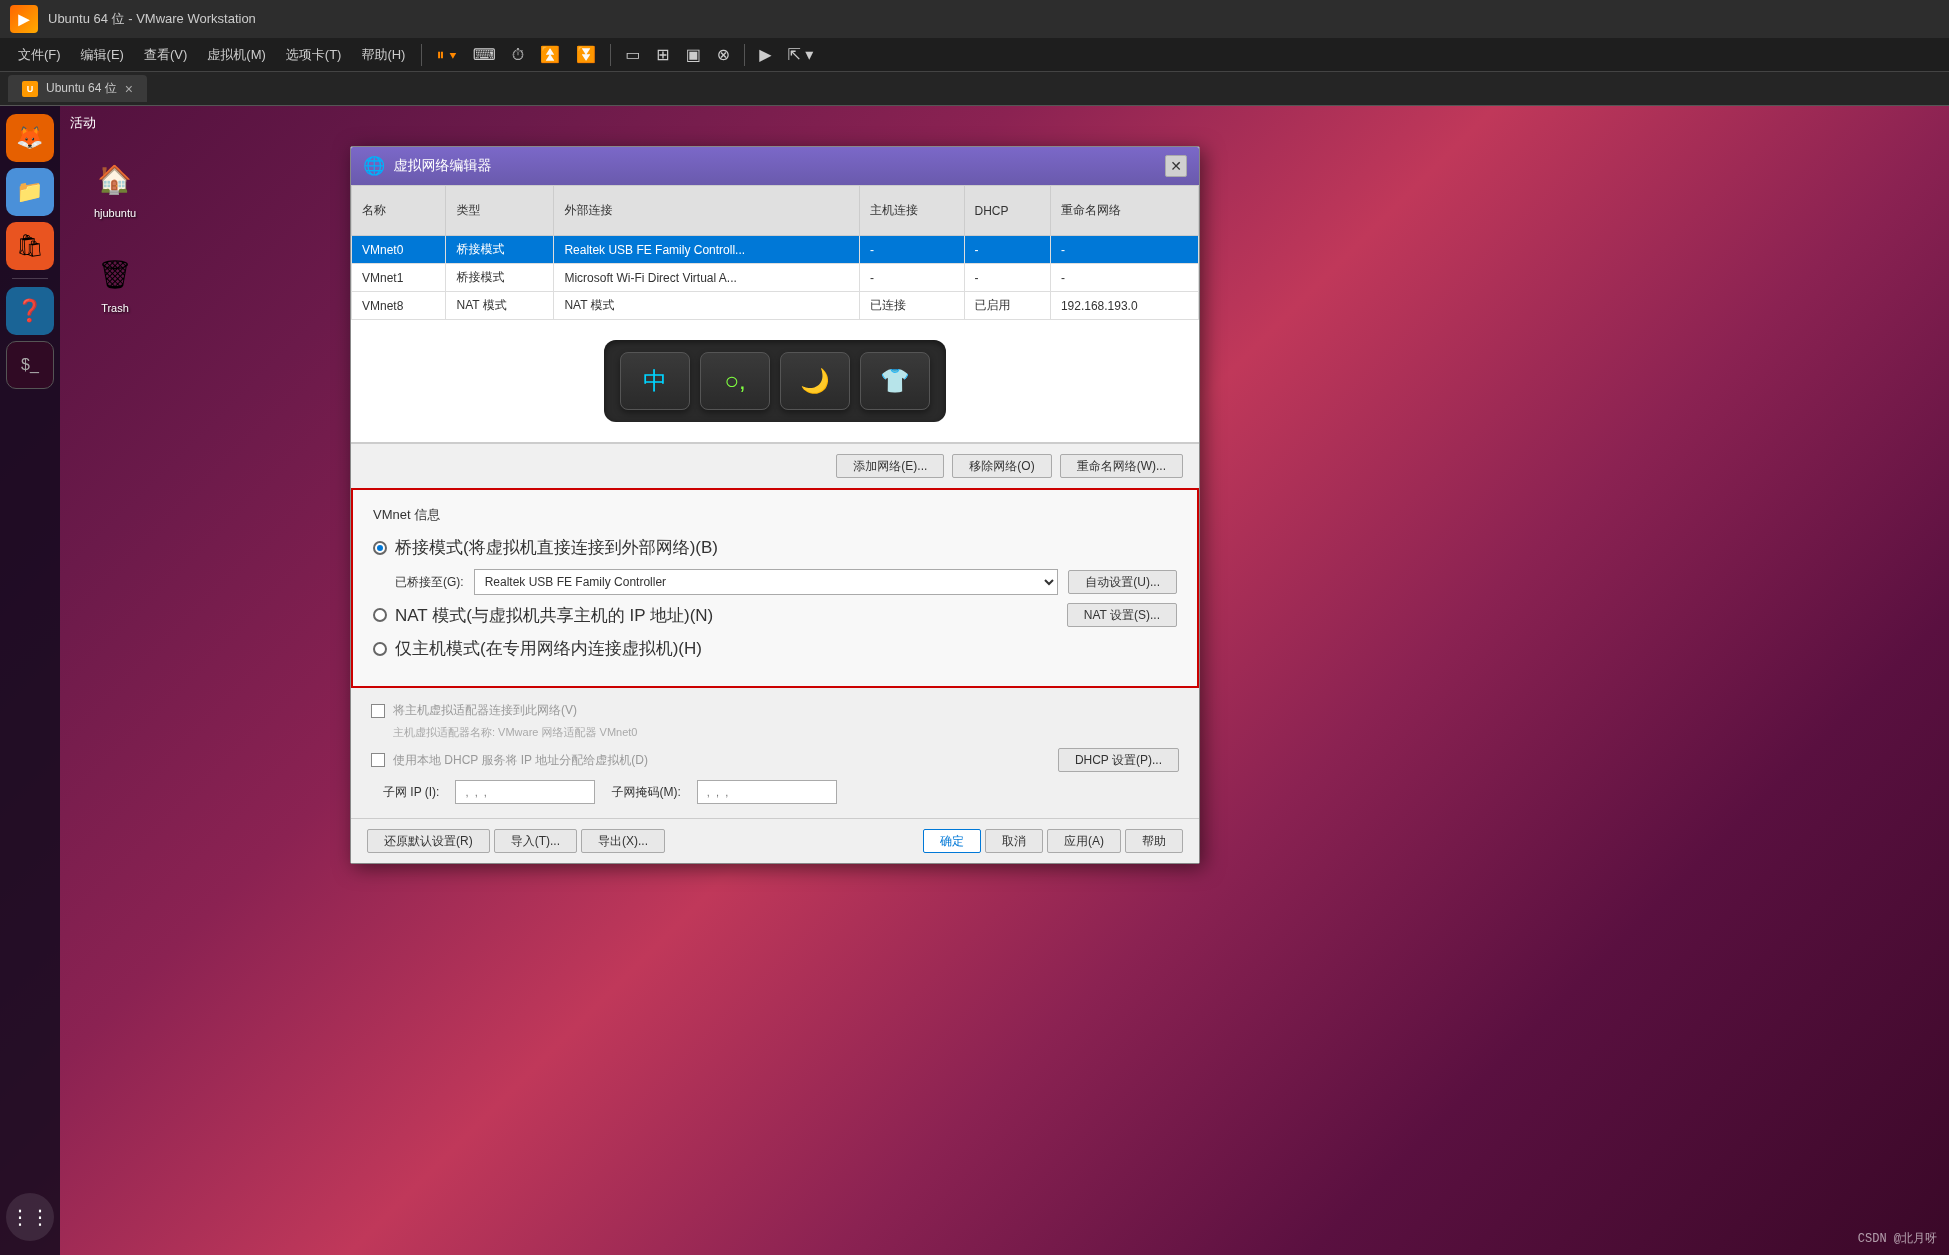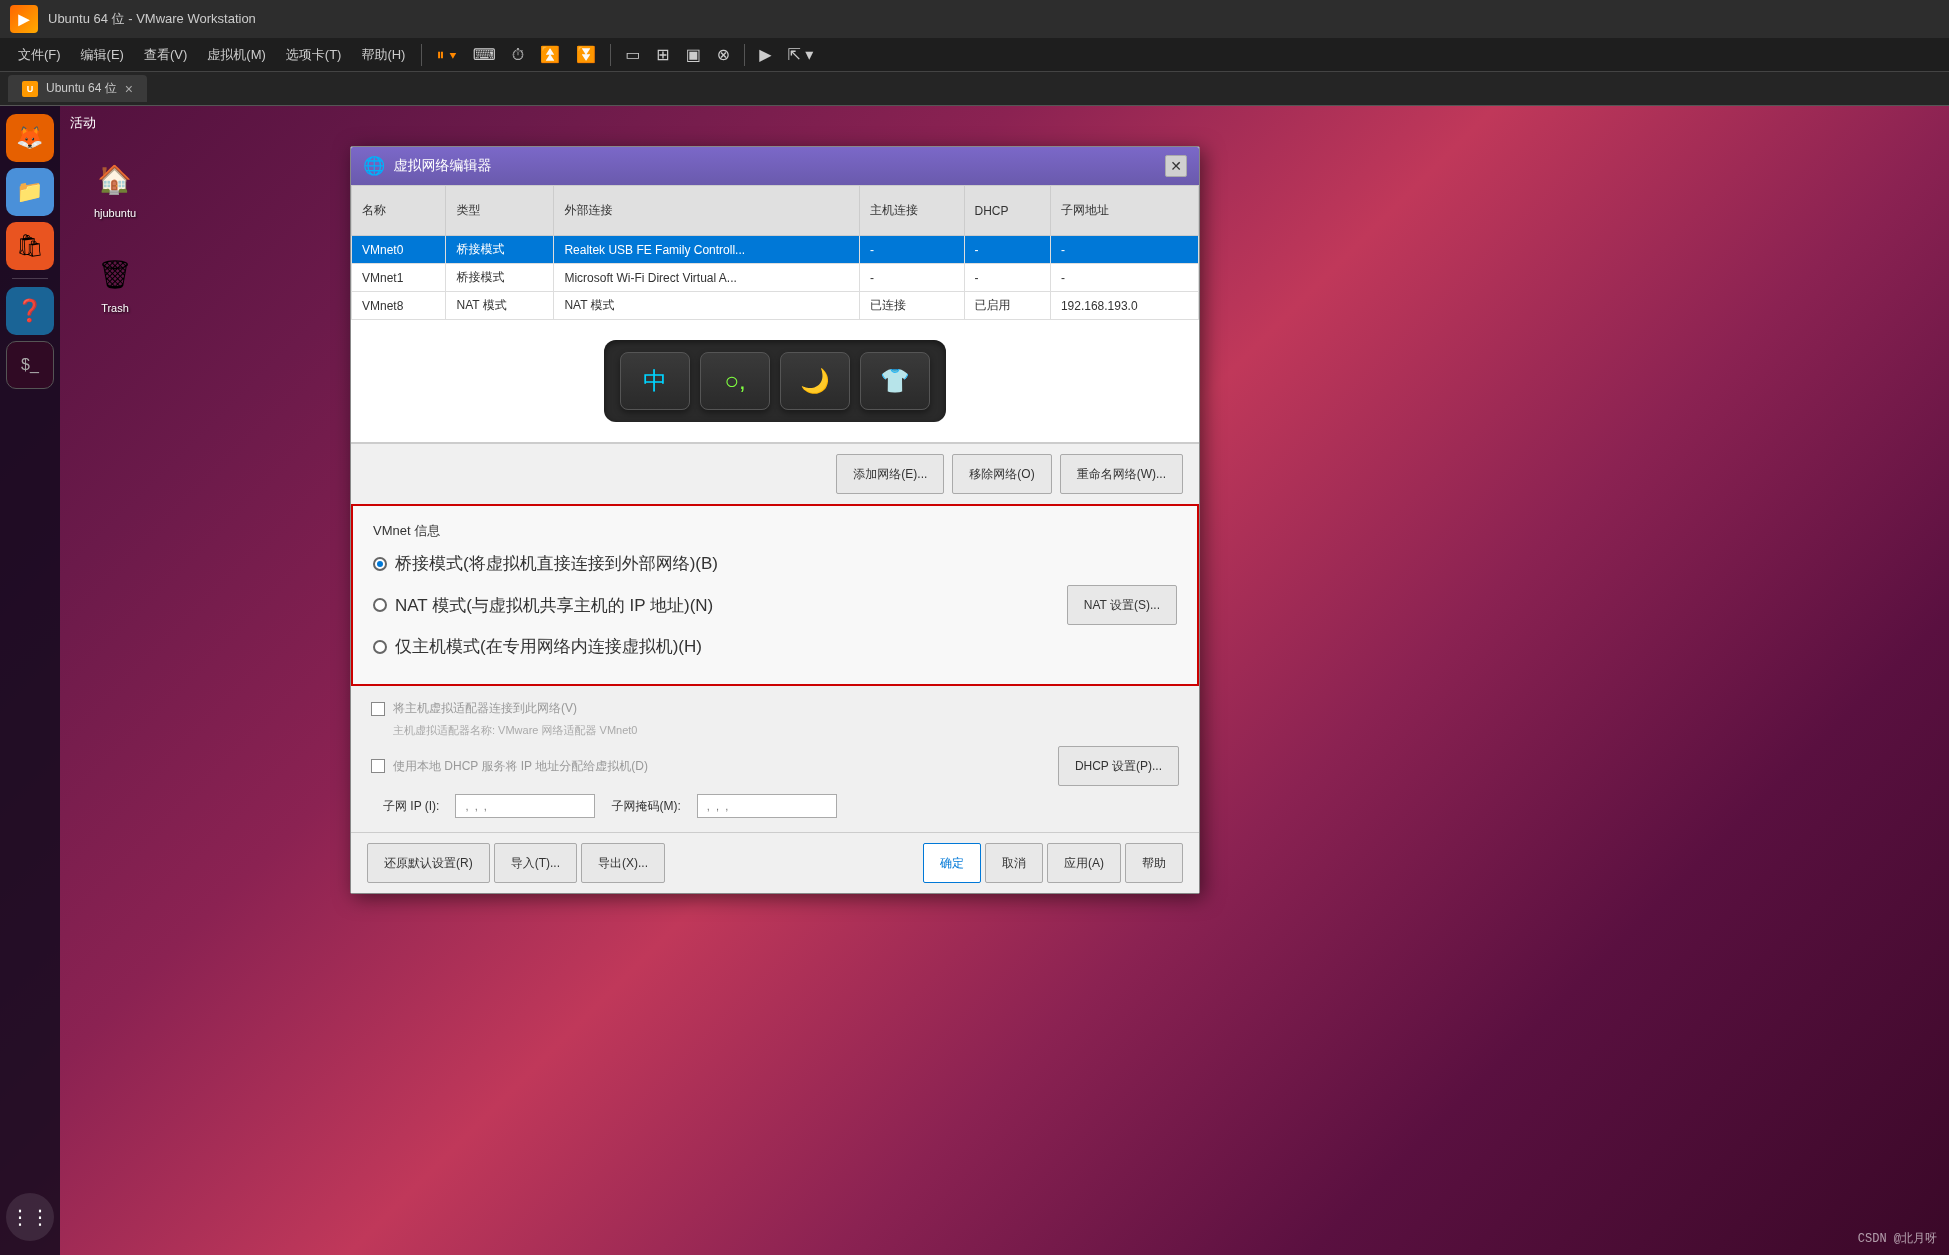--- a/index.html
+++ b/index.html
@@ -191,21 +191,21 @@
     .ip-row { display: flex; align-items: center; gap: 16px; margin-top: 8px; margin-left: 12px; }
     .ip-label { font-size: 12px; color: #333; }
     .ip-input { width: 140px; height: 24px; border: 1px solid #aaa; background: white; font-size: 11px; padding: 2px 6px; }
 
     
     .dialog-actions {
       background: #f0f0f0; border-top: 1px solid #ccc;
       padding: 10px 16px; display: flex; gap: 4px; justify-content: flex-end;
     }
     .btn {
-      height: 40px; padding: 0 16px; border: 1px solid #aaa; background: #e8e8e8;
+      height: 24px; padding: 0 16px; border: 1px solid #aaa; background: #e8e8e8;
       font-size: 12px; cursor: pointer; border-radius: 2px; color: #333;
     }
     .btn.primary { background: white; border: 1.5px solid #0078d7; color: #0078d7; }
 
     
     .watermark {
       position: absolute; bottom: 8px; right: 12px; color: rgba(255,255,255,0.6);
       font-size: 12px; z-index: 5; font-family: Liberation Mono, monospace;
     }
   </style>
@@ -286,21 +286,21 @@
 
     <div class="dialog-content">
       <table class="net-table">
         <thead>
           <tr>
             <th>名称</th>
             <th>类型</th>
             <th>外部连接</th>
             <th>主机连接</th>
             <th>DHCP</th>
-            <th>子网地址</th>
+            <th>重命名网络</th>
           </tr>
         </thead>
         <tbody>
           <tr class="selected">
             <td>VMnet0</td>
             <td>桥接模式</td>
             <td>Realtek USB FE Family Controll...</td>
             <td>-</td>
             <td>-</td>
             <td>-</td>
@@ -340,20 +340,27 @@
       </div>
 
       <div class="vmnet-info">
         <div class="vmnet-info-title">VMnet 信息</div>
 
         <div class="radio-row">
           <div class="radio-btn selected"></div>
           <span class="radio-label">桥接模式(将虚拟机直接连接到外部网络)(B)</span>
         </div>
 
+        <div class="bridge-row">
+          <span class="bridge-label">已桥接至(G):</span>
+          <select class="bridge-select">
+            <option>Realtek USB FE Family Controller</option>
+          </select>
+          <button class="btn btn-auto">自动设置(U)...</button>
+        </div>
 
         <div class="radio-row" style="margin-top:8px;">
           <div class="radio-btn"></div>
           <span class="radio-label">NAT 模式(与虚拟机共享主机的 IP 地址)(N)</span>
           <div style="flex:1;"></div>
           <button class="btn">NAT 设置(S)...</button>
         </div>
 
         <div class="radio-row" style="margin-top:6px;">
           <div class="radio-btn"></div>

